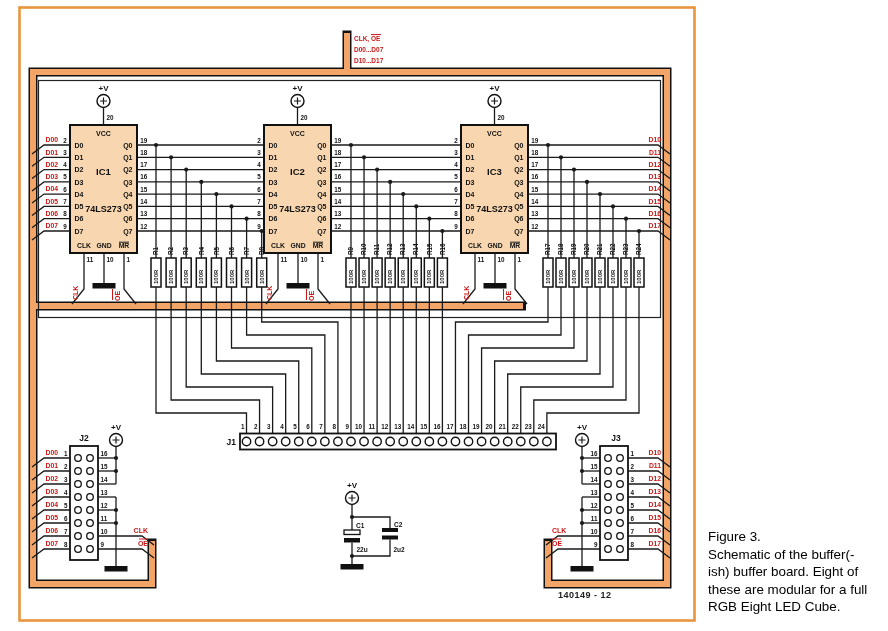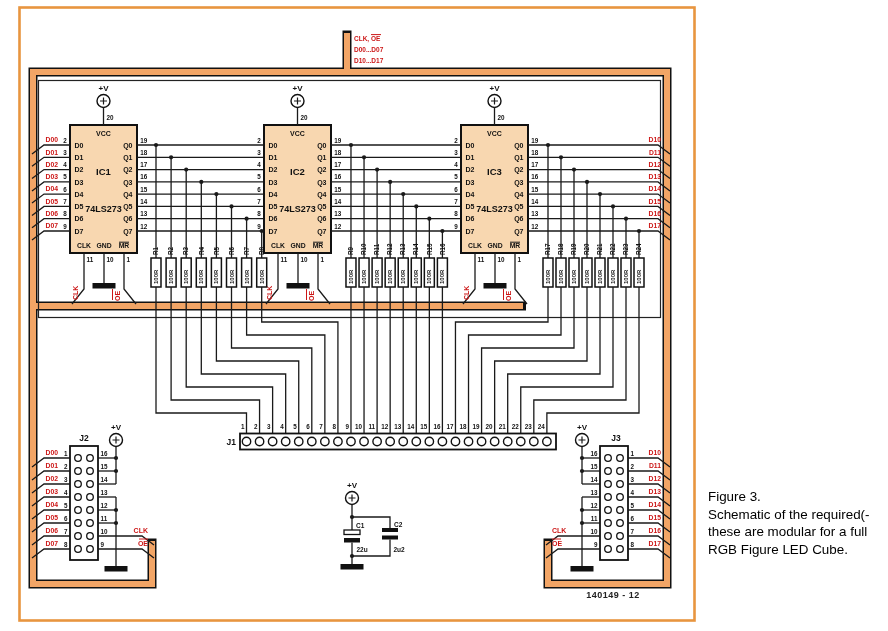--- a/index.html
+++ b/index.html
@@ -1,22 +1,22 @@
 <!DOCTYPE html>
 <html><head>
 <meta charset="utf-8">
 <style>
   html,body{margin:0;padding:0;background:#fff;}
   #stage{position:relative;width:888px;height:631px;background:#fff;overflow:hidden;
          font-family:"Liberation Sans",sans-serif;}
   svg{position:absolute;left:0;top:0;}
   svg text{font-family:"Liberation Sans",sans-serif;font-weight:700;}
-  #caption{position:absolute;left:708px;top:488px;width:178px;color:#000;
+  #caption{position:absolute;left:708px;top:528px;width:178px;color:#000;
            font-size:13.4px;line-height:17.6px;font-weight:400;}
-  #docnum{position:absolute;left:558px;top:590px;width:110px;text-align:center;
+  #docnum{position:absolute;left:558px;top:590px;width:110px;text-align:left;
           color:#222;font-size:9px;font-weight:700;letter-spacing:.5px;}
 </style>
 </head>
 <body>
 
 <div id="stage">
   <svg id="schem" width="888" height="631" viewBox="0 0 888 631">
       <rect x="19.5" y="7.5" width="675" height="613" fill="none" stroke="#e8953f" stroke-width="2.6"></rect>
       <path d="M152,538.5 L152,584 L33,584 L33,72 L667,72 L667,584 L548,584 L548,538.5" fill="none" stroke="#111" stroke-width="9"></path>
       <path d="M33,306 H526" fill="none" stroke="#111" stroke-width="9"></path>
@@ -593,18 +593,19 @@
       <path d="M352,542.5 V564" fill="none" stroke="#1a1a1a" stroke-width="1.3"></path>
       <circle cx="352" cy="556" r="2.1" fill="#1a1a1a"></circle>
       <rect x="340.5" y="564" width="23" height="5.5" fill="#111"></rect>
       <text x="356" y="527.5" font-size="6.5" text-anchor="start" fill="#111">C1</text>
       <text x="394" y="526.5" font-size="6.5" text-anchor="start" fill="#111">C2</text>
       <text x="356.5" y="551.5" font-size="6.5" text-anchor="start" fill="#111">22u</text>
       <text x="393.5" y="551.5" font-size="6.5" text-anchor="start" fill="#111">2u2</text>
     </svg>
   <div id="caption">
       <div>Figure 3.</div>
-      <div>Schematic of the required(-</div>
+      <div>Schematic of the buffer(-</div>
+      <div>ish) buffer board. Eight of</div>
       <div>these are modular for a full</div>
-      <div>RGB Figure LED Cube.</div>
+      <div>RGB Eight LED Cube.</div>
     </div>
   <div id="docnum">140149 - 12</div>
 </div>
 
 </body></html>

